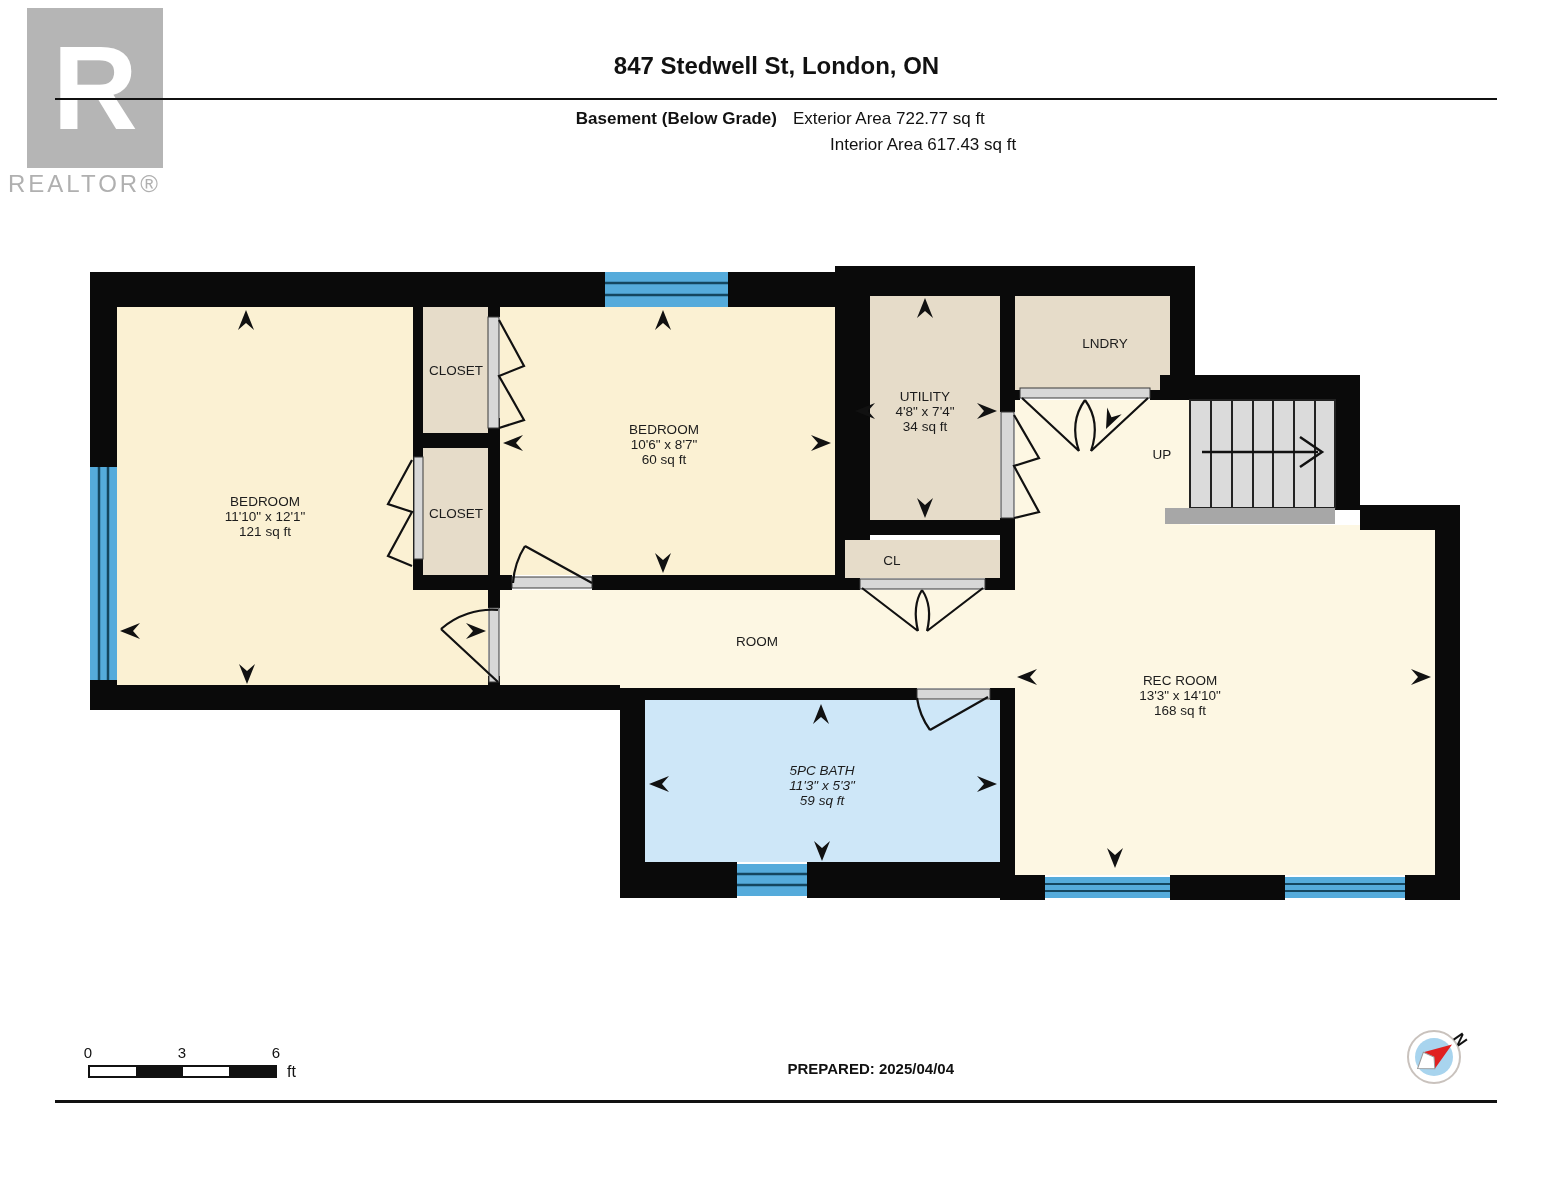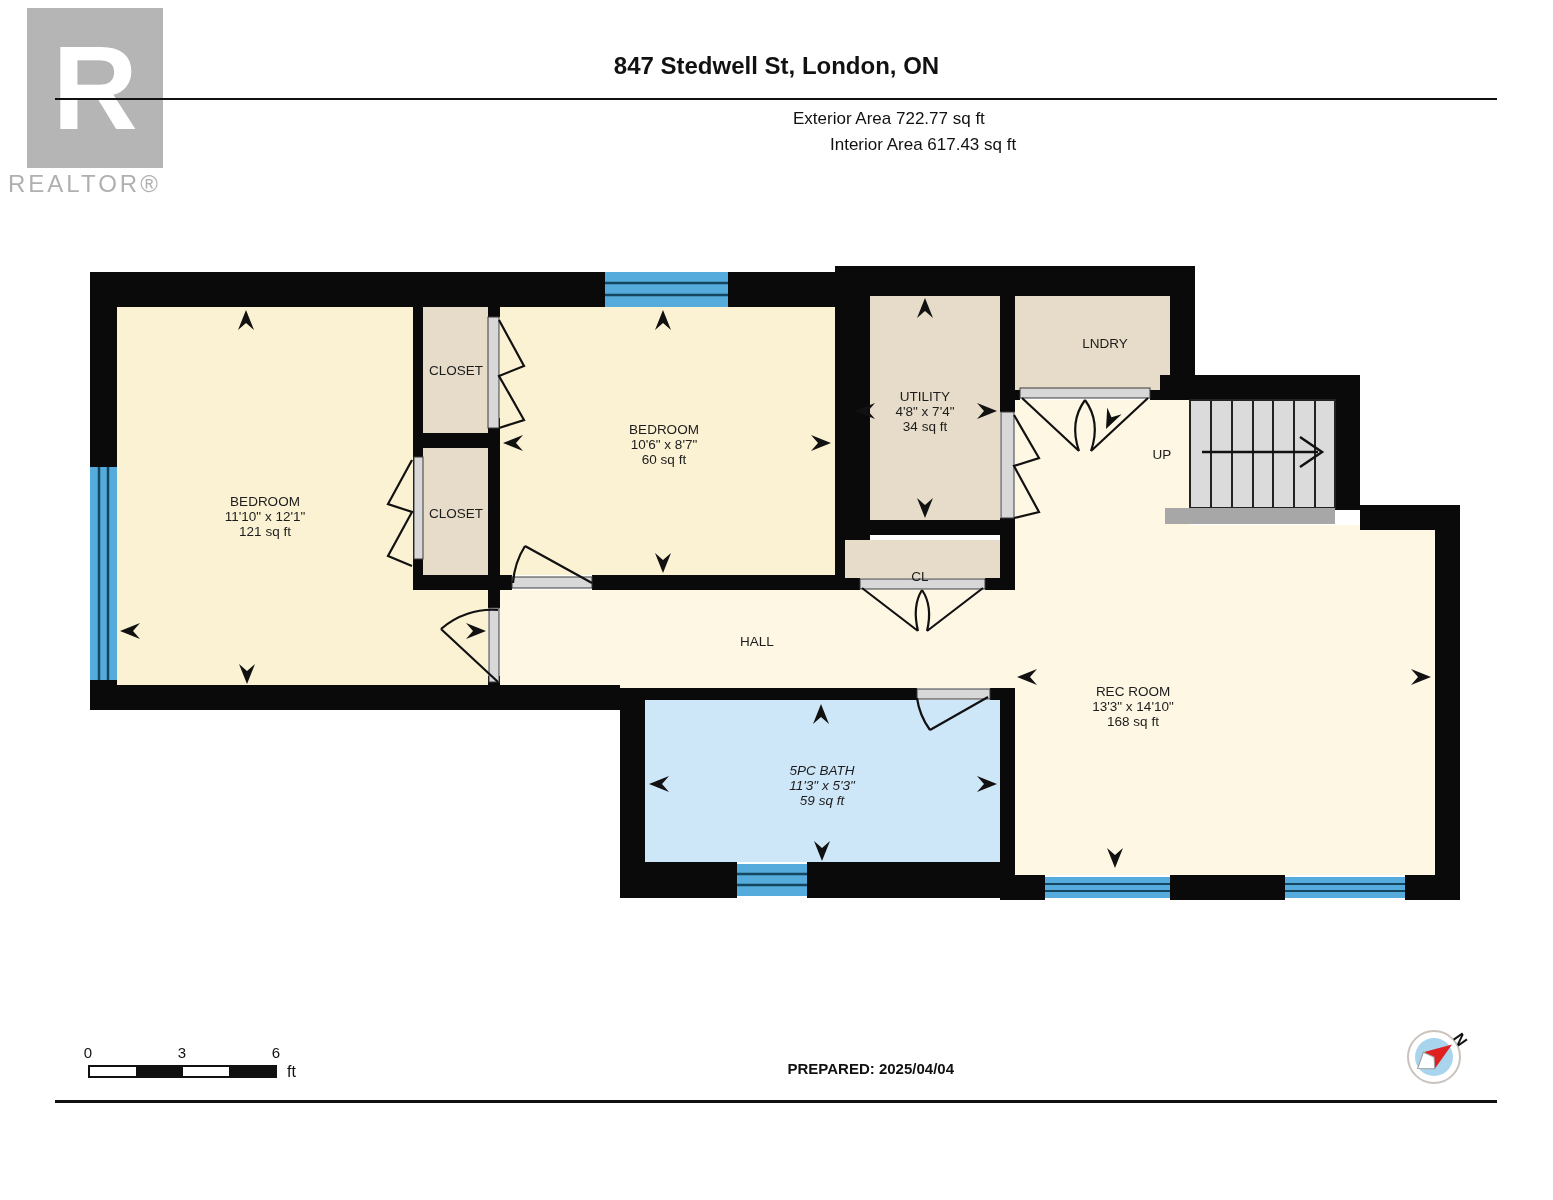--- a/index.html
+++ b/index.html
@@ -38,20 +38,21 @@
 <body>
 
 <div id="stage">
 
   <div class="abs" id="logo-box">
     <span id="logo-letter">R</span>
   </div>
   <div class="abs" id="logo-brand">REALTOR®</div>
   <div class="abs" id="page-title">847 Stedwell St, London, ON</div>
   <div class="abs" id="title-rule"></div>
+  <div class="abs" id="floor-label">Basement (Below Grade)</div>
   <div class="abs" id="ext-area">Exterior Area 722.77 sq ft</div>
   <div class="abs" id="int-area">Interior Area 617.43 sq ft</div>
 
   <svg class="abs" id="plan-svg" width="1553" height="1200" viewBox="0 0 1553 1200">
 
     <g>
       <rect x="117" y="307" width="296" height="381" fill="#FBF1D3"></rect>
       <rect x="413" y="590" width="75" height="98" fill="#FBF1D3"></rect>
       <rect x="500" y="307" width="335" height="268" fill="#FBF1D3"></rect>
       <rect x="423" y="307" width="65" height="126" fill="#E6DCC9"></rect>
@@ -204,32 +205,32 @@
     <span>60 sq ft</span>
   </div>
   <div class="room-label" style="left:925px;top:411px;">
     <span>UTILITY</span>
     <span>4'8" x 7'4"</span>
     <span>34 sq ft</span>
   </div>
   <div class="room-label" style="left:1105px;top:343px;">
     <span>LNDRY</span>
   </div>
-  <div class="room-label" style="left:920px;top:560px;margin-top:16px;">
+  <div class="room-label" style="left:892px;top:560px;">
     <span>CL</span>
   </div>
   <div class="room-label" style="left:757px;top:641px;">
-    <span>HALL</span>
+    <span>ROOM</span>
   </div>
   <div class="room-label" style="left:822px;top:785px;font-style:italic;">
     <span>5PC BATH</span>
     <span>11'3" x 5'3"</span>
     <span>59 sq ft</span>
   </div>
-  <div class="room-label" style="left:1133px;top:695px;margin-top:11px;">
+  <div class="room-label" style="left:1180px;top:695px;">
     <span>REC ROOM</span>
     <span>13'3" x 14'10"</span>
     <span>168 sq ft</span>
   </div>
   <div class="room-label" style="left:1162px;top:454px;">
     <span>UP</span>
   </div>
 
   <div class="abs scale-num" style="left:76px;">0</div>
   <div class="abs scale-num" style="left:170px;">3</div>

